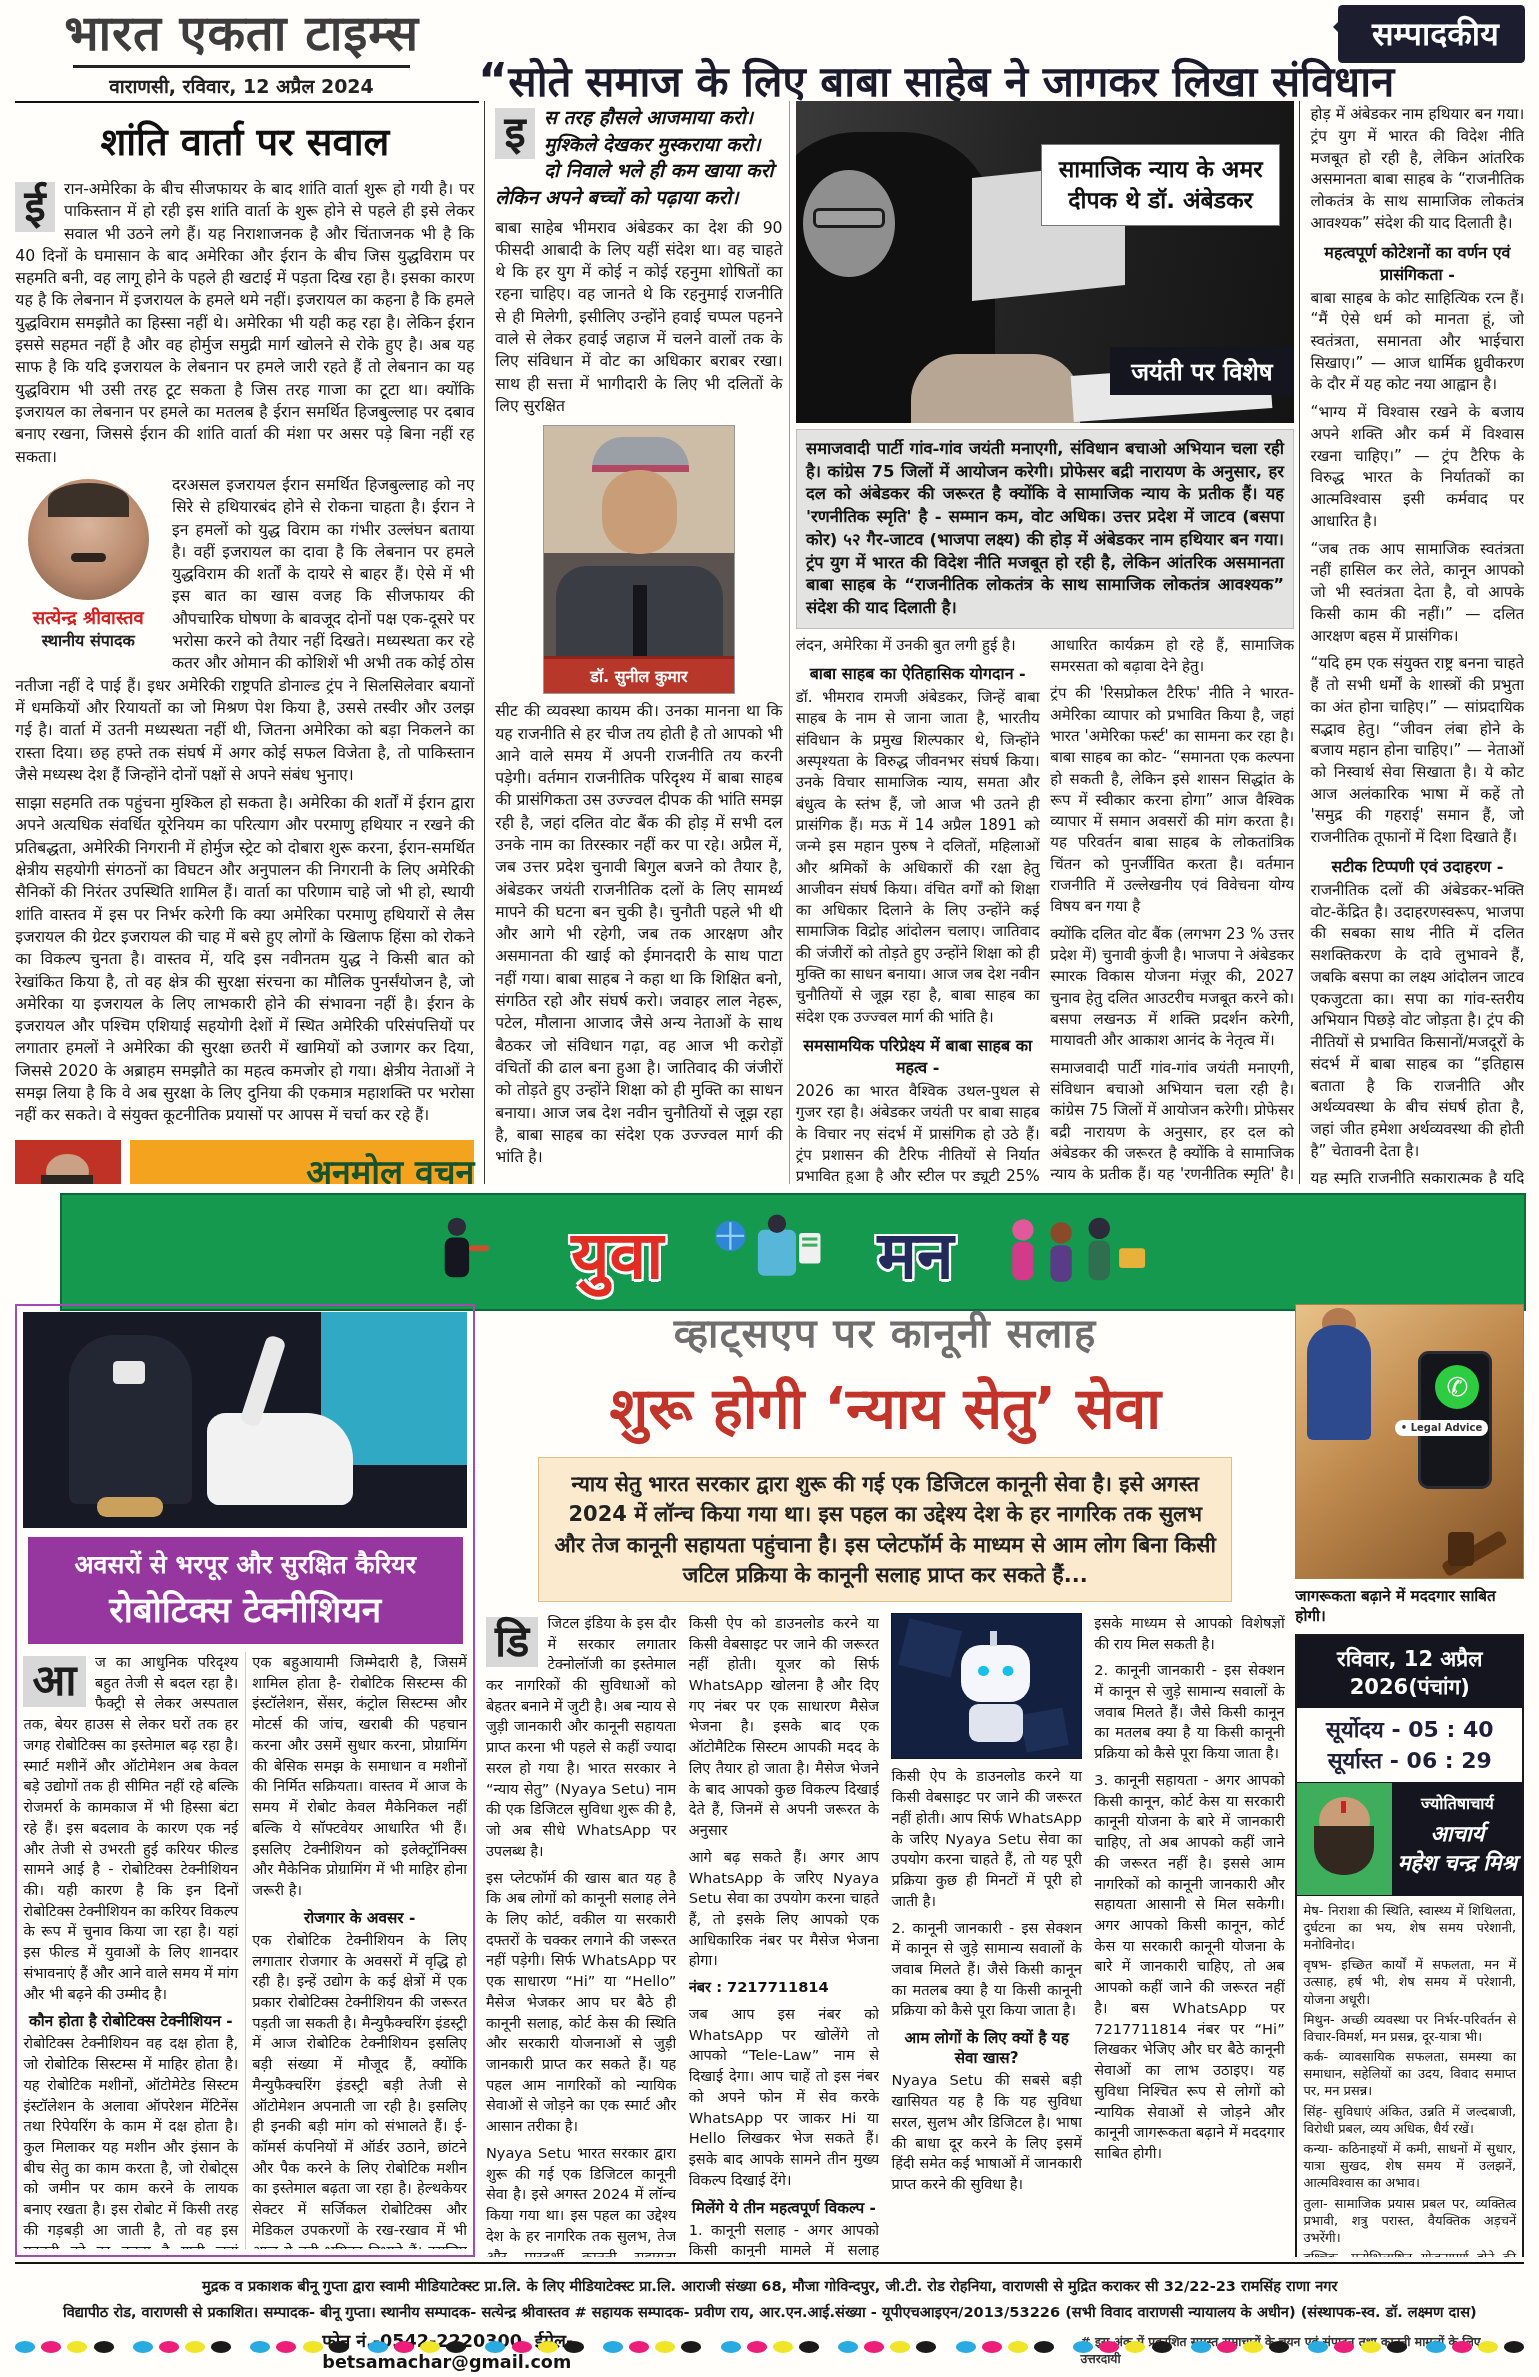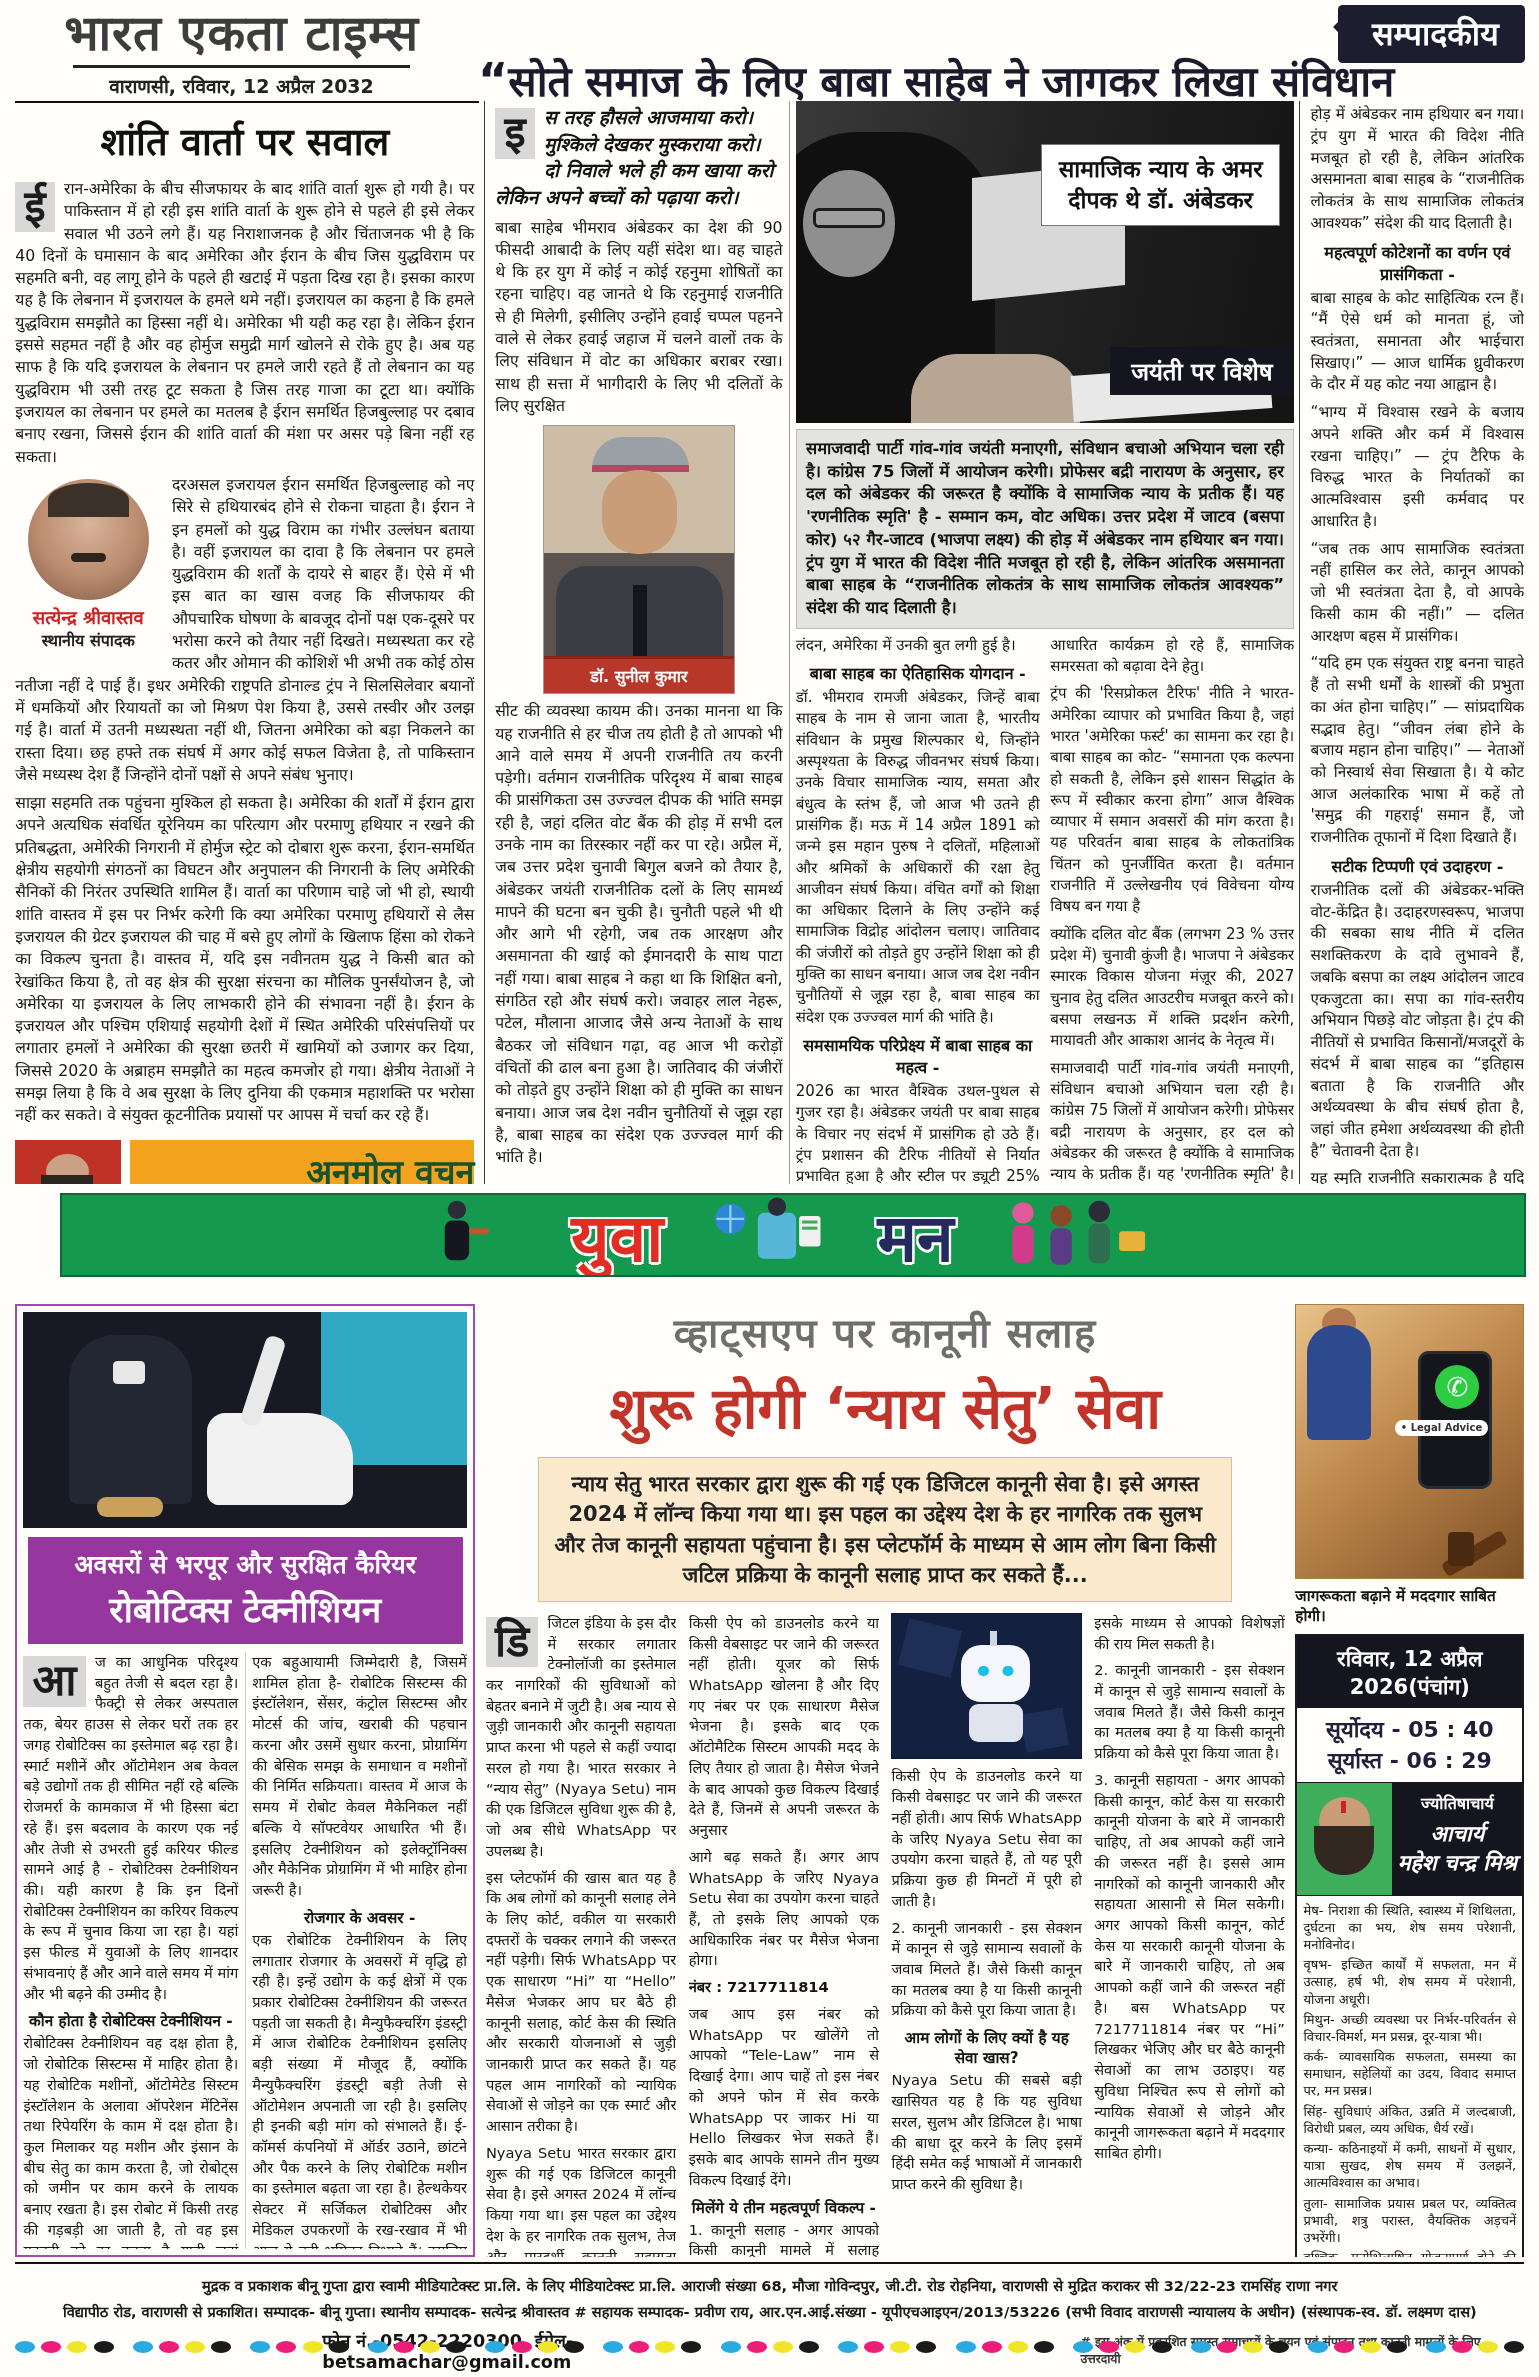--- a/index.html
+++ b/index.html
@@ -67,21 +67,21 @@
   .amb-badge { position:absolute; right:0; bottom:28px; background:#15151f; color:#fff; font-size:24px; font-weight:800; padding:7.7px 21.5px; }
   .amb-strip { background:#e3e3e1; border:0.8px solid #bbb; padding:7.7px 9.2px; font-size:16.5px; font-weight:700; line-height:1.38; text-align:justify; margin:6.1px 0; }
   .amb-cols { display:flex; gap:10.7px; }
   .amb-cols > div { flex:1; overflow:hidden; height:615px; }
   .amb-cols p { font-size:15px; }
 
   .right-col { width:221px; padding:3.1px 0 0 6.1px; overflow:hidden; display:flex; flex-direction:column; }
   .right-col p { font-size:15.3px; }
 
   
-  .yuva { position:absolute; left:60px; top:1193px; width:1466px; height:84px; background:#14994f; border:2.3px solid #0b6a36;
+  .yuva { position:absolute; left:60px; top:1193px; width:1466px; height:118px; background:#14994f; border:2.3px solid #0b6a36;
     display:flex; align-items:center; justify-content:center; gap:46px; overflow:hidden; }
   .yuva-word1 { font-size:66px; font-weight:800; color:#e12d22;
     text-shadow:-2.3px -2.3px 0 #fff,2.3px -2.3px 0 #fff,-2.3px 2.3px 0 #fff,2.3px 2.3px 0 #fff,0 3.1px 0 #fff; }
   .yuva-word2 { font-size:66px; font-weight:800; color:#232a5c;
     text-shadow:-2.3px -2.3px 0 #fff,2.3px -2.3px 0 #fff,-2.3px 2.3px 0 #fff,2.3px 2.3px 0 #fff,0 3.1px 0 #fff; }
   .yuva svg { height:84px; }
 
   
   .bottom-section { position:absolute; left:15.3px; top:1304px; width:1509px; height:953px; display:flex; gap:10.7px; }
 
@@ -153,21 +153,21 @@
   .mark-dot { width:20px; height:11.5px; border-radius:50%; display:inline-block; }
 </style>
 </head>
 <body>
 
 <div class="page">
 
   <div class="masthead">
     <div class="masthead-title">भारत एकता टाइम्स</div>
     <div class="masthead-rule"></div>
-    <div class="dateline">वाराणसी, रविवार, 12 अप्रैल 2032</div>
+    <div class="dateline">वाराणसी, रविवार, 12 अप्रैल 2024</div>
   </div>
   <div class="edit-badge">सम्पादकीय</div>
   <div class="main-headline"><span class="q">“</span><span>सोते समाज के लिए बाबा साहेब ने जागकर लिखा संविधान</span></div>
 
   <div class="top-section">
 
     <div class="left-col news">
       <div class="peace-headline">शांति वार्ता पर सवाल</div>
       <p><span class="dropcap">ई</span><span>रान-अमेरिका के बीच सीजफायर के बाद शांति वार्ता शुरू हो गयी है। पर पाकिस्तान में हो रही इस शांति वार्ता के शुरू होने से पहले ही इसे लेकर सवाल भी उठने लगे हैं। यह निराशाजनक है और चिंताजनक भी है कि 40 दिनों के घमासान के बाद अमेरिका और ईरान के बीच जिस युद्धविराम पर सहमति बनी, वह लागू होने के पहले ही खटाई में पड़ता दिख रहा है। इसका कारण यह है कि लेबनान में इजरायल के हमले थमे नहीं। इजरायल का कहना है कि हमले युद्धविराम समझौते का हिस्सा नहीं थे। अमेरिका भी यही कह रहा है। लेकिन ईरान इससे सहमत नहीं है और वह होर्मुज समुद्री मार्ग खोलने से रोके हुए है। अब यह साफ है कि यदि इजरायल के लेबनान पर हमले जारी रहते हैं तो लेबनान का यह युद्धविराम भी उसी तरह टूट सकता है जिस तरह गाजा का टूटा था। क्योंकि इजरायल का लेबनान पर हमले का मतलब है ईरान समर्थित हिजबुल्लाह पर दबाव बनाए रखना, जिससे ईरान की शांति वार्ता की मंशा पर असर पड़े बिना नहीं रह सकता।</span></p>
       <div>

